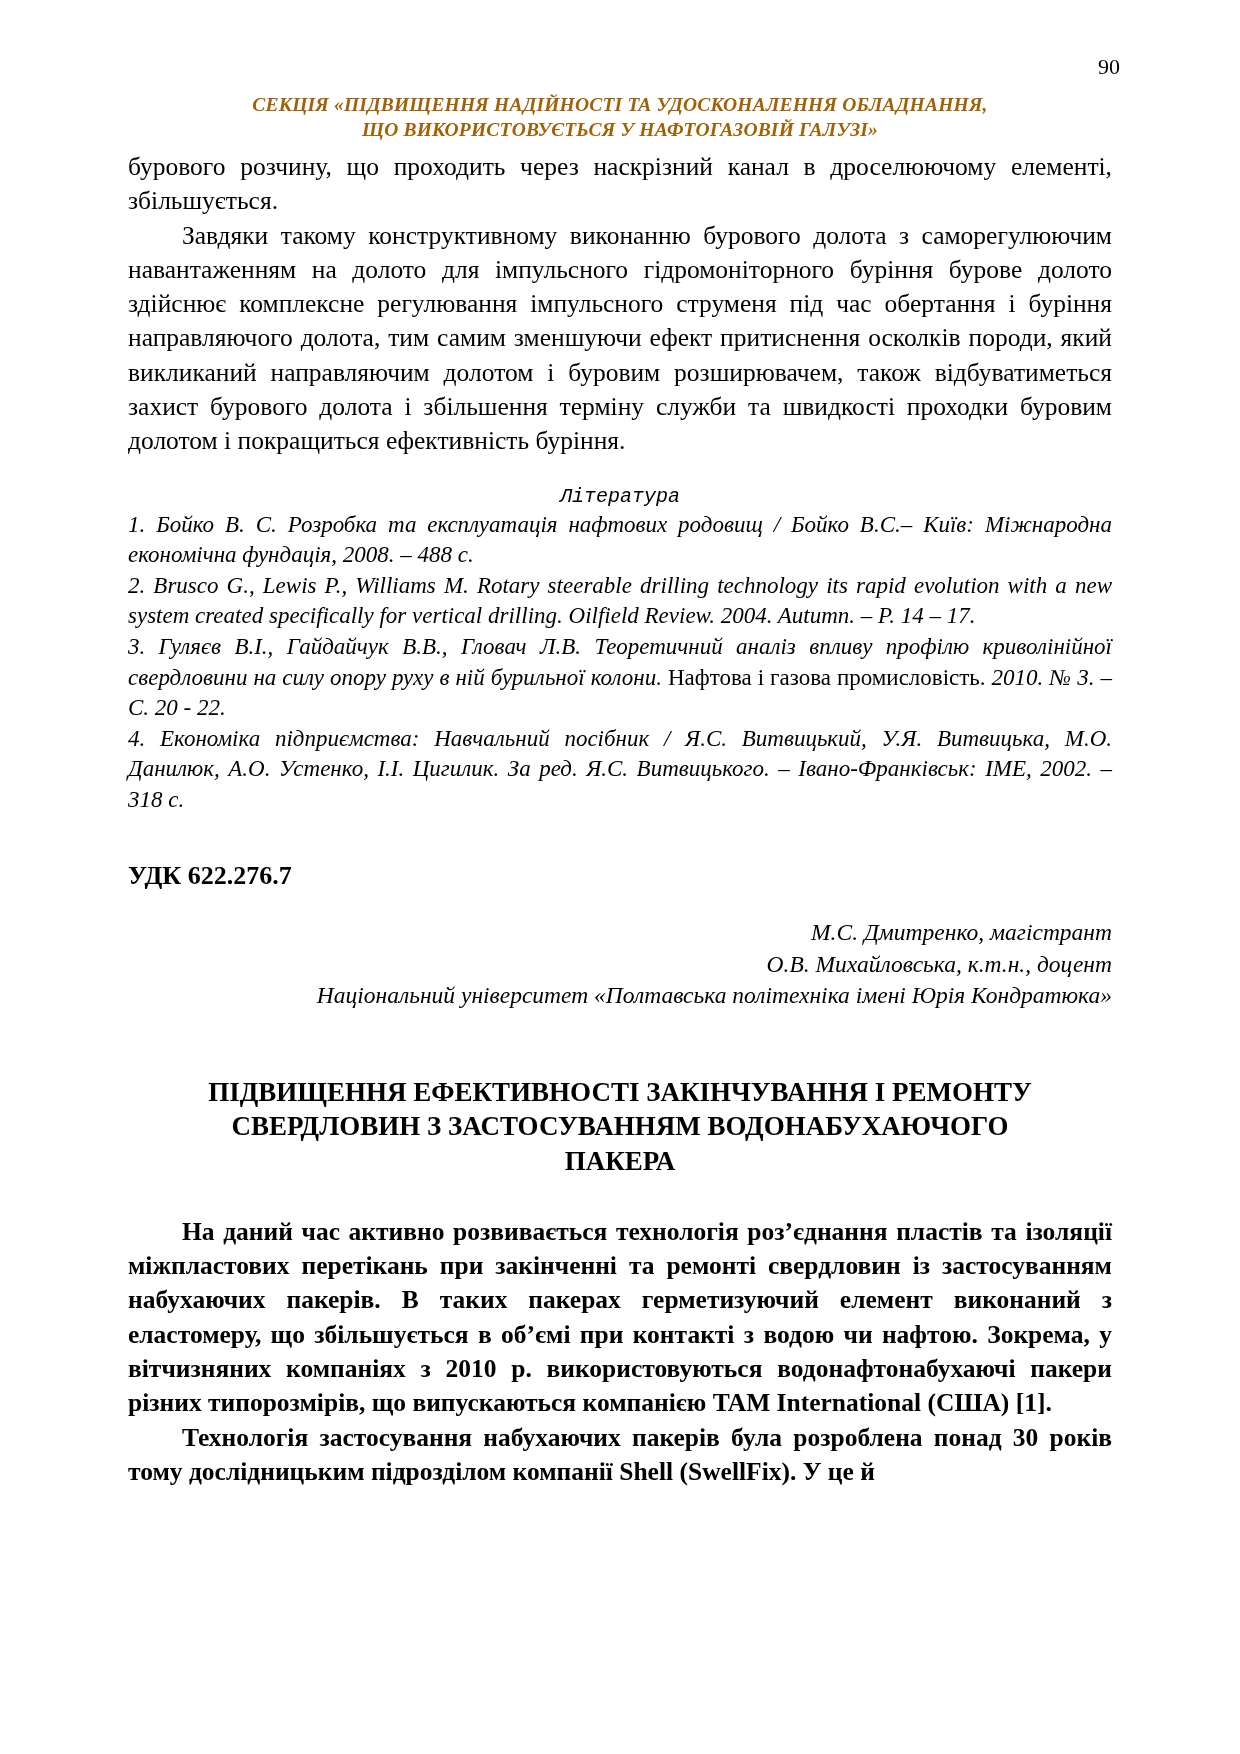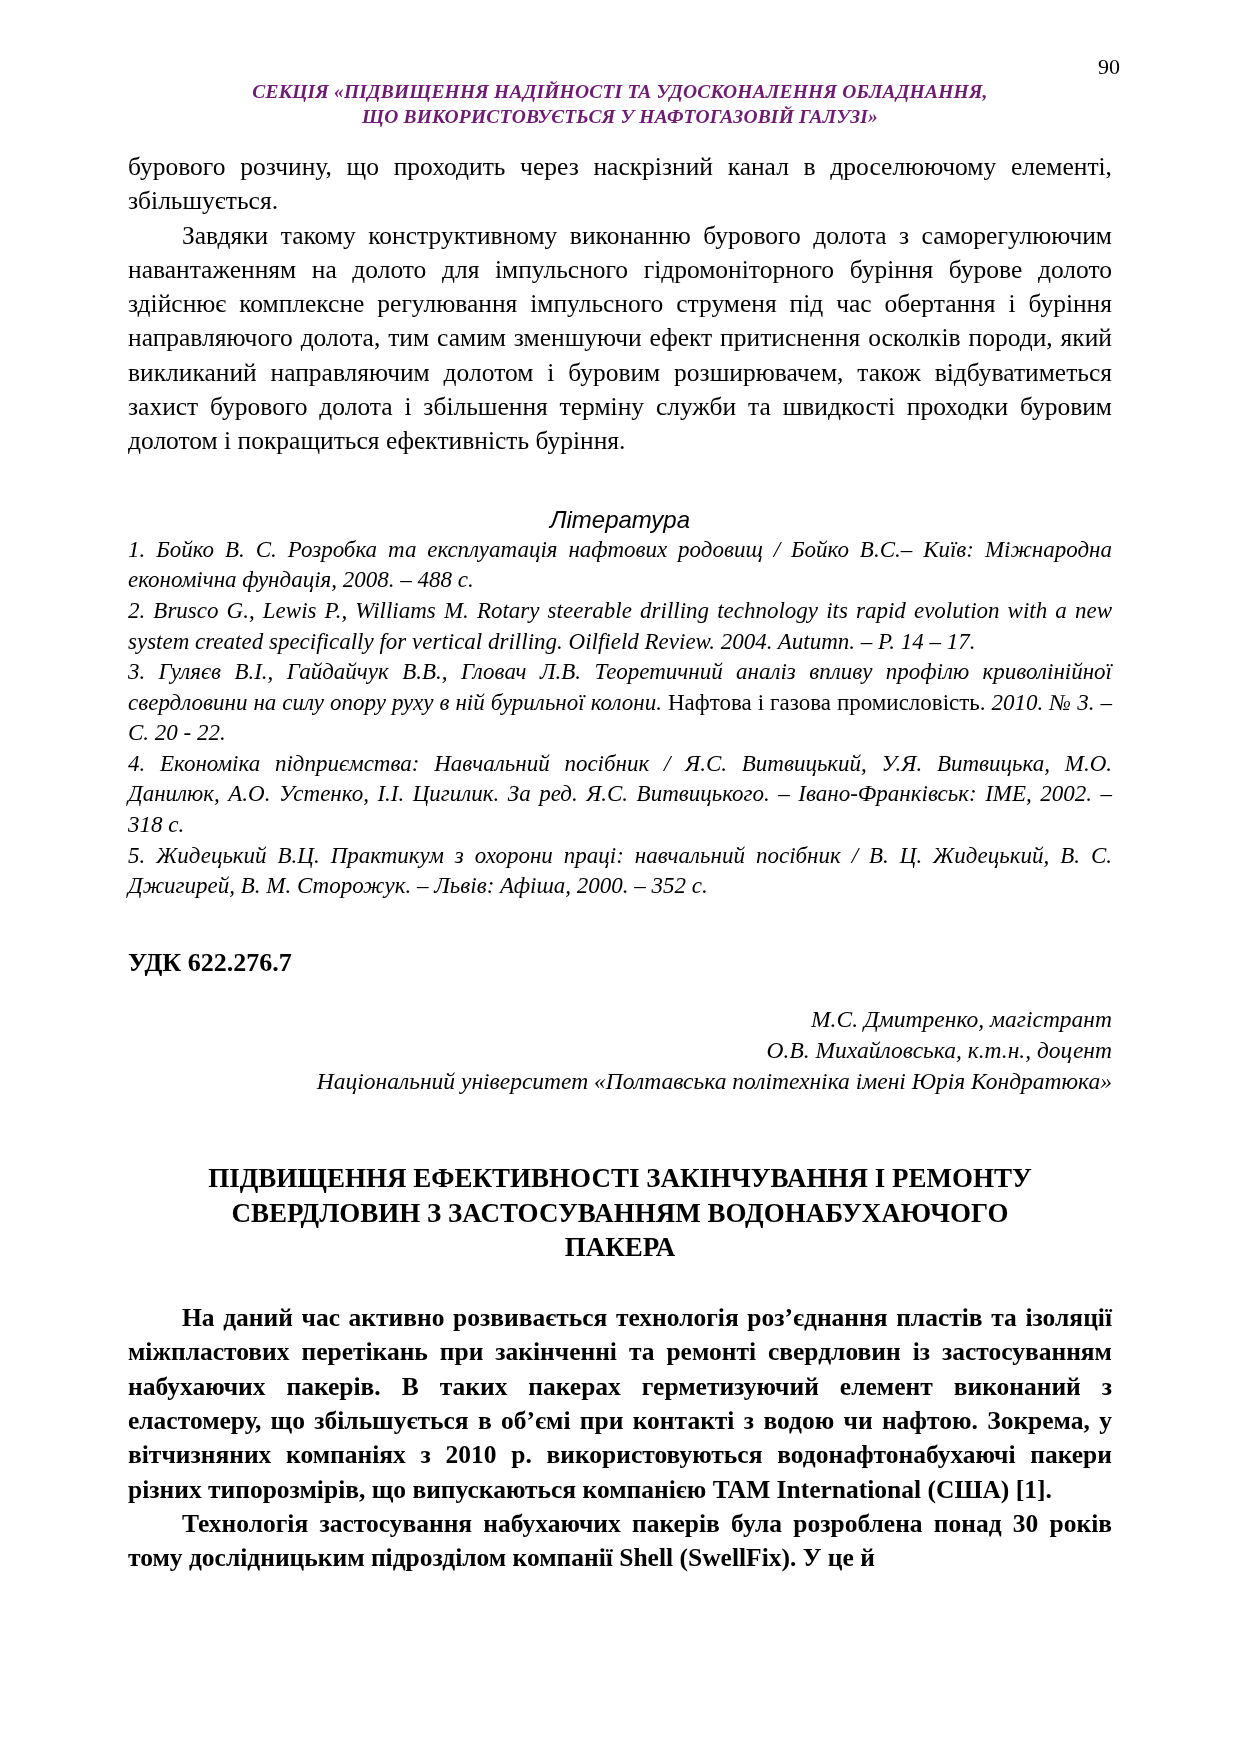--- a/index.html
+++ b/index.html
@@ -24,25 +24,25 @@
     top: 56px;
     right: 120px;
     font-size: 22px;
     line-height: 1;
     font-family: "Liberation Serif", serif;
   }
 
   
   .running-head {
     position: absolute;
-    top: 80px;
+    top: 93px;
     left: 130px;
     width: 980px;
     text-align: center;
-    color: #701a75;
+    color: #a16207;
     font-weight: bold;
     font-style: italic;
     font-size: 19.5px;
     line-height: 1.28;
     letter-spacing: 0.2px;
     font-family: "Liberation Serif", serif;
   }
   .running-head .rh-line { display: block; white-space: nowrap; }
 
   
@@ -60,26 +60,26 @@
     text-align: justify;
     text-justify: inter-word;
     font-family: "Liberation Serif", serif;
   }
   p.indent { text-indent: 54px; }
 
   
 
   
   .lit-heading {
-    margin-top: 45px;
+    margin-top: 25px;
     text-align: center;
     font-style: italic;
-    font-size: 24px;
+    font-size: 20px;
     line-height: 1.3;
-    font-family: Liberation Sans, sans-serif;
+    font-family: Liberation Mono, monospace;
   }
 
   .ref {
     font-style: italic;
     font-size: 23px;
     line-height: 1.33;
     text-align: justify;
     margin: 0;
     font-family: "Liberation Serif", serif;
   }
@@ -136,21 +136,20 @@
     <p>бурового розчину, що проходить через наскрізний канал в дроселюючому елементі, збільшується.</p>
 
     <p class="indent">Завдяки такому конструктивному виконанню бурового долота з саморегулюючим навантаженням на долото для імпульсного гідромоніторного буріння бурове долото здійснює комплексне регулювання імпульсного струменя під час обертання і буріння направляючого долота, тим самим зменшуючи ефект притиснення осколків породи, який викликаний направляючим долотом і буровим розширювачем, також відбуватиметься захист бурового долота і збільшення терміну служби та швидкості проходки буровим долотом і покращиться ефективність буріння.</p>
 
     <div class="lit-heading">Література</div>
 
     <p class="ref">1. Бойко В. С. Розробка та експлуатація нафтових родовищ / Бойко В.С.– Київ: Міжнародна економічна фундація, 2008. – 488 с.</p>
     <p class="ref">2. Brusco G., Lewis P., Williams M. Rotary steerable drilling technology its rapid evolution with a new system created specifically for vertical drilling. Oilfield Review. 2004. Autumn. – P. 14 – 17.</p>
     <p class="ref"><span>3. Гуляєв В.І., Гайдайчук В.В., Гловач Л.В. Теоретичний аналіз впливу профілю криволінійної свердловини на силу опору руху в ній бурильної колони. </span><span class="upright">Нафтова і газова промисловість.</span><span> 2010. № 3. – С. 20 - 22.</span></p>
     <p class="ref">4. Економіка підприємства: Навчальний посібник / Я.С. Витвицький, У.Я. Витвицька, М.О. Данилюк, А.О. Устенко, І.І. Цигилик. За ред. Я.С. Витвицького. – Івано-Франківськ: ІМЕ, 2002. – 318 с.</p>
-    <p class="ref">5. Жидецький В.Ц. Практикум з охорони праці: навчальний посібник / В. Ц. Жидецький, В. С. Джигирей, В. М. Сторожук. – Львів: Афіша, 2000. – 352 с.</p>
 
     <div class="udk">УДК 622.276.7</div>
 
     <div class="authors">
       <span class="auth-line">М.С. Дмитренко, магістрант</span>
       <span class="auth-line">О.В. Михайловська, к.т.н., доцент</span>
       <span class="auth-line">Національний університет «Полтавська політехніка імені Юрія Кондратюка»</span>
     </div>
 
     <div class="article-title">

